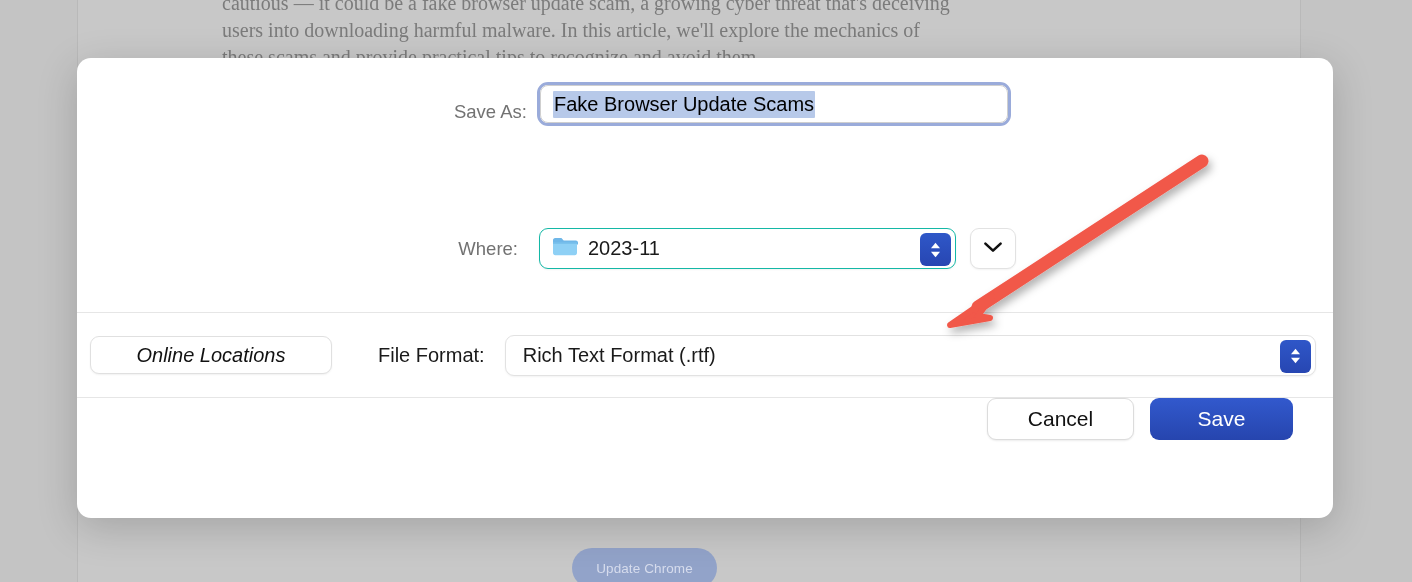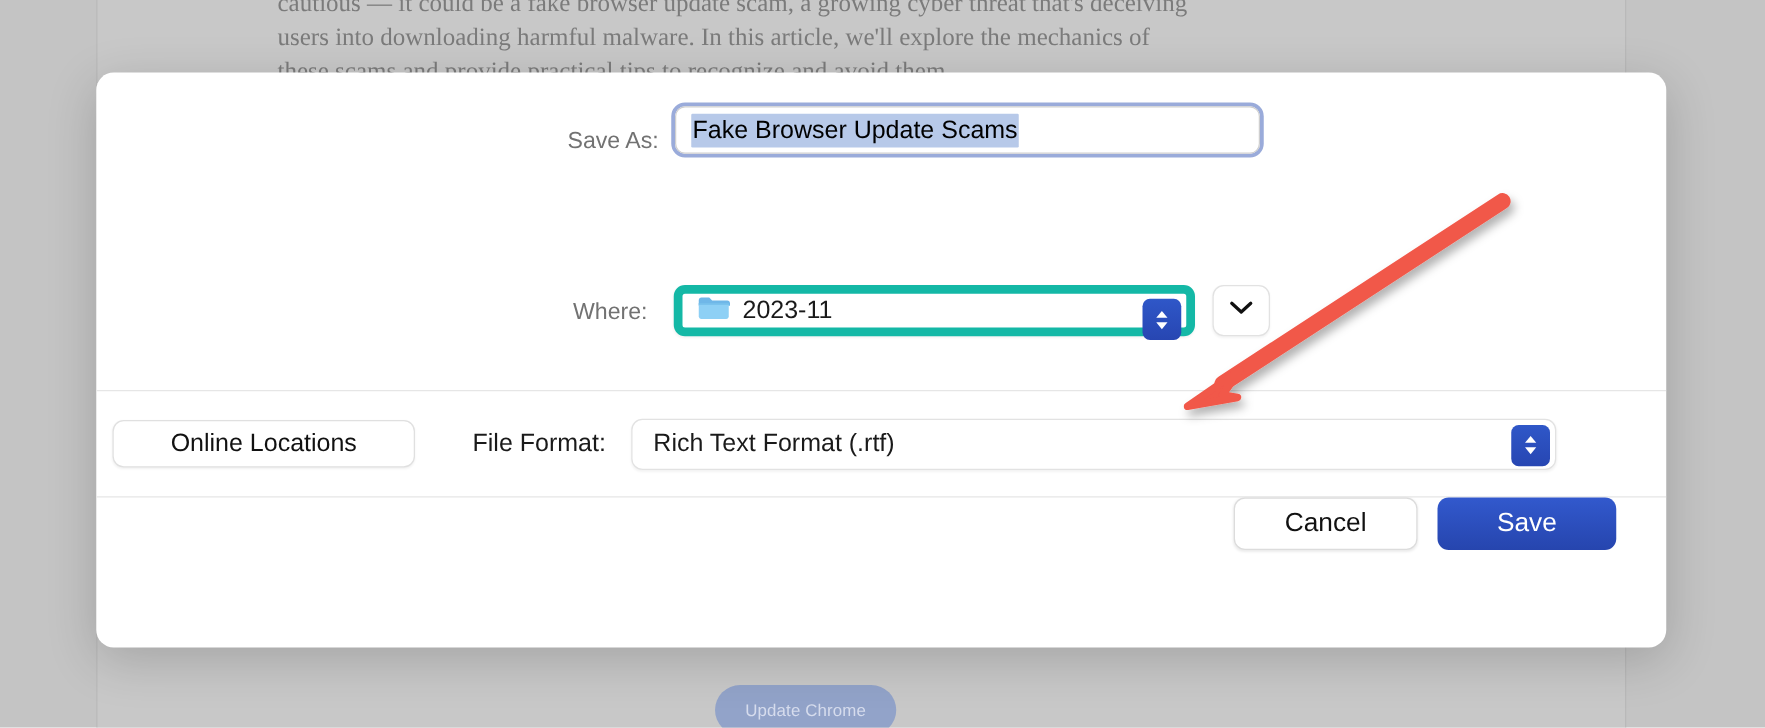--- a/index.html
+++ b/index.html
@@ -148,21 +148,21 @@
   }
 
   
   #row-where { left: 2px; top: 170px; width: 100%; }
   #label-where { width: 460px; padding-right: 21px; }
 
   #where-select {
     position: relative;
     width: 417px;
     height: 41px;
-    border: 7px solid #14b8a6;
+    border: 1px solid #14b8a6;
     border-radius: 9px;
     background: #fff;
     box-shadow: 0 1px 2px rgba(0,0,0,0.05);
     display: flex;
     align-items: center;
     padding-left: 12px;
   }
   #where-value {
     font-size: 20px;
     color: #1a1a1a;
@@ -214,33 +214,34 @@
     width: 242px;
     height: 38px;
     border: 1px solid #e0e0e0;
     border-radius: 9px;
     background: #fff;
     box-shadow: 0 1px 2px rgba(0,0,0,0.06);
     font-family: "Liberation Sans", sans-serif;
     font-size: 20px;
     color: #111;
     cursor: pointer;
+    font-style: italic;
   }
 
   #label-file-format {
     margin-left: 46px;
     font-size: 20px;
     color: #1a1a1a;
     white-space: nowrap;
   }
 
   #file-format-select {
     position: relative;
     margin-left: 20px;
-    width: 740px;
+    width: 811px;
     height: 41px;
     border: 1px solid #e2e2e2;
     border-radius: 9px;
     background: #fff;
     box-shadow: 0 1px 2px rgba(0,0,0,0.05);
     display: flex;
     align-items: center;
     padding-left: 17px;
   }
   #file-format-value { font-size: 20px; color: #1a1a1a; }

